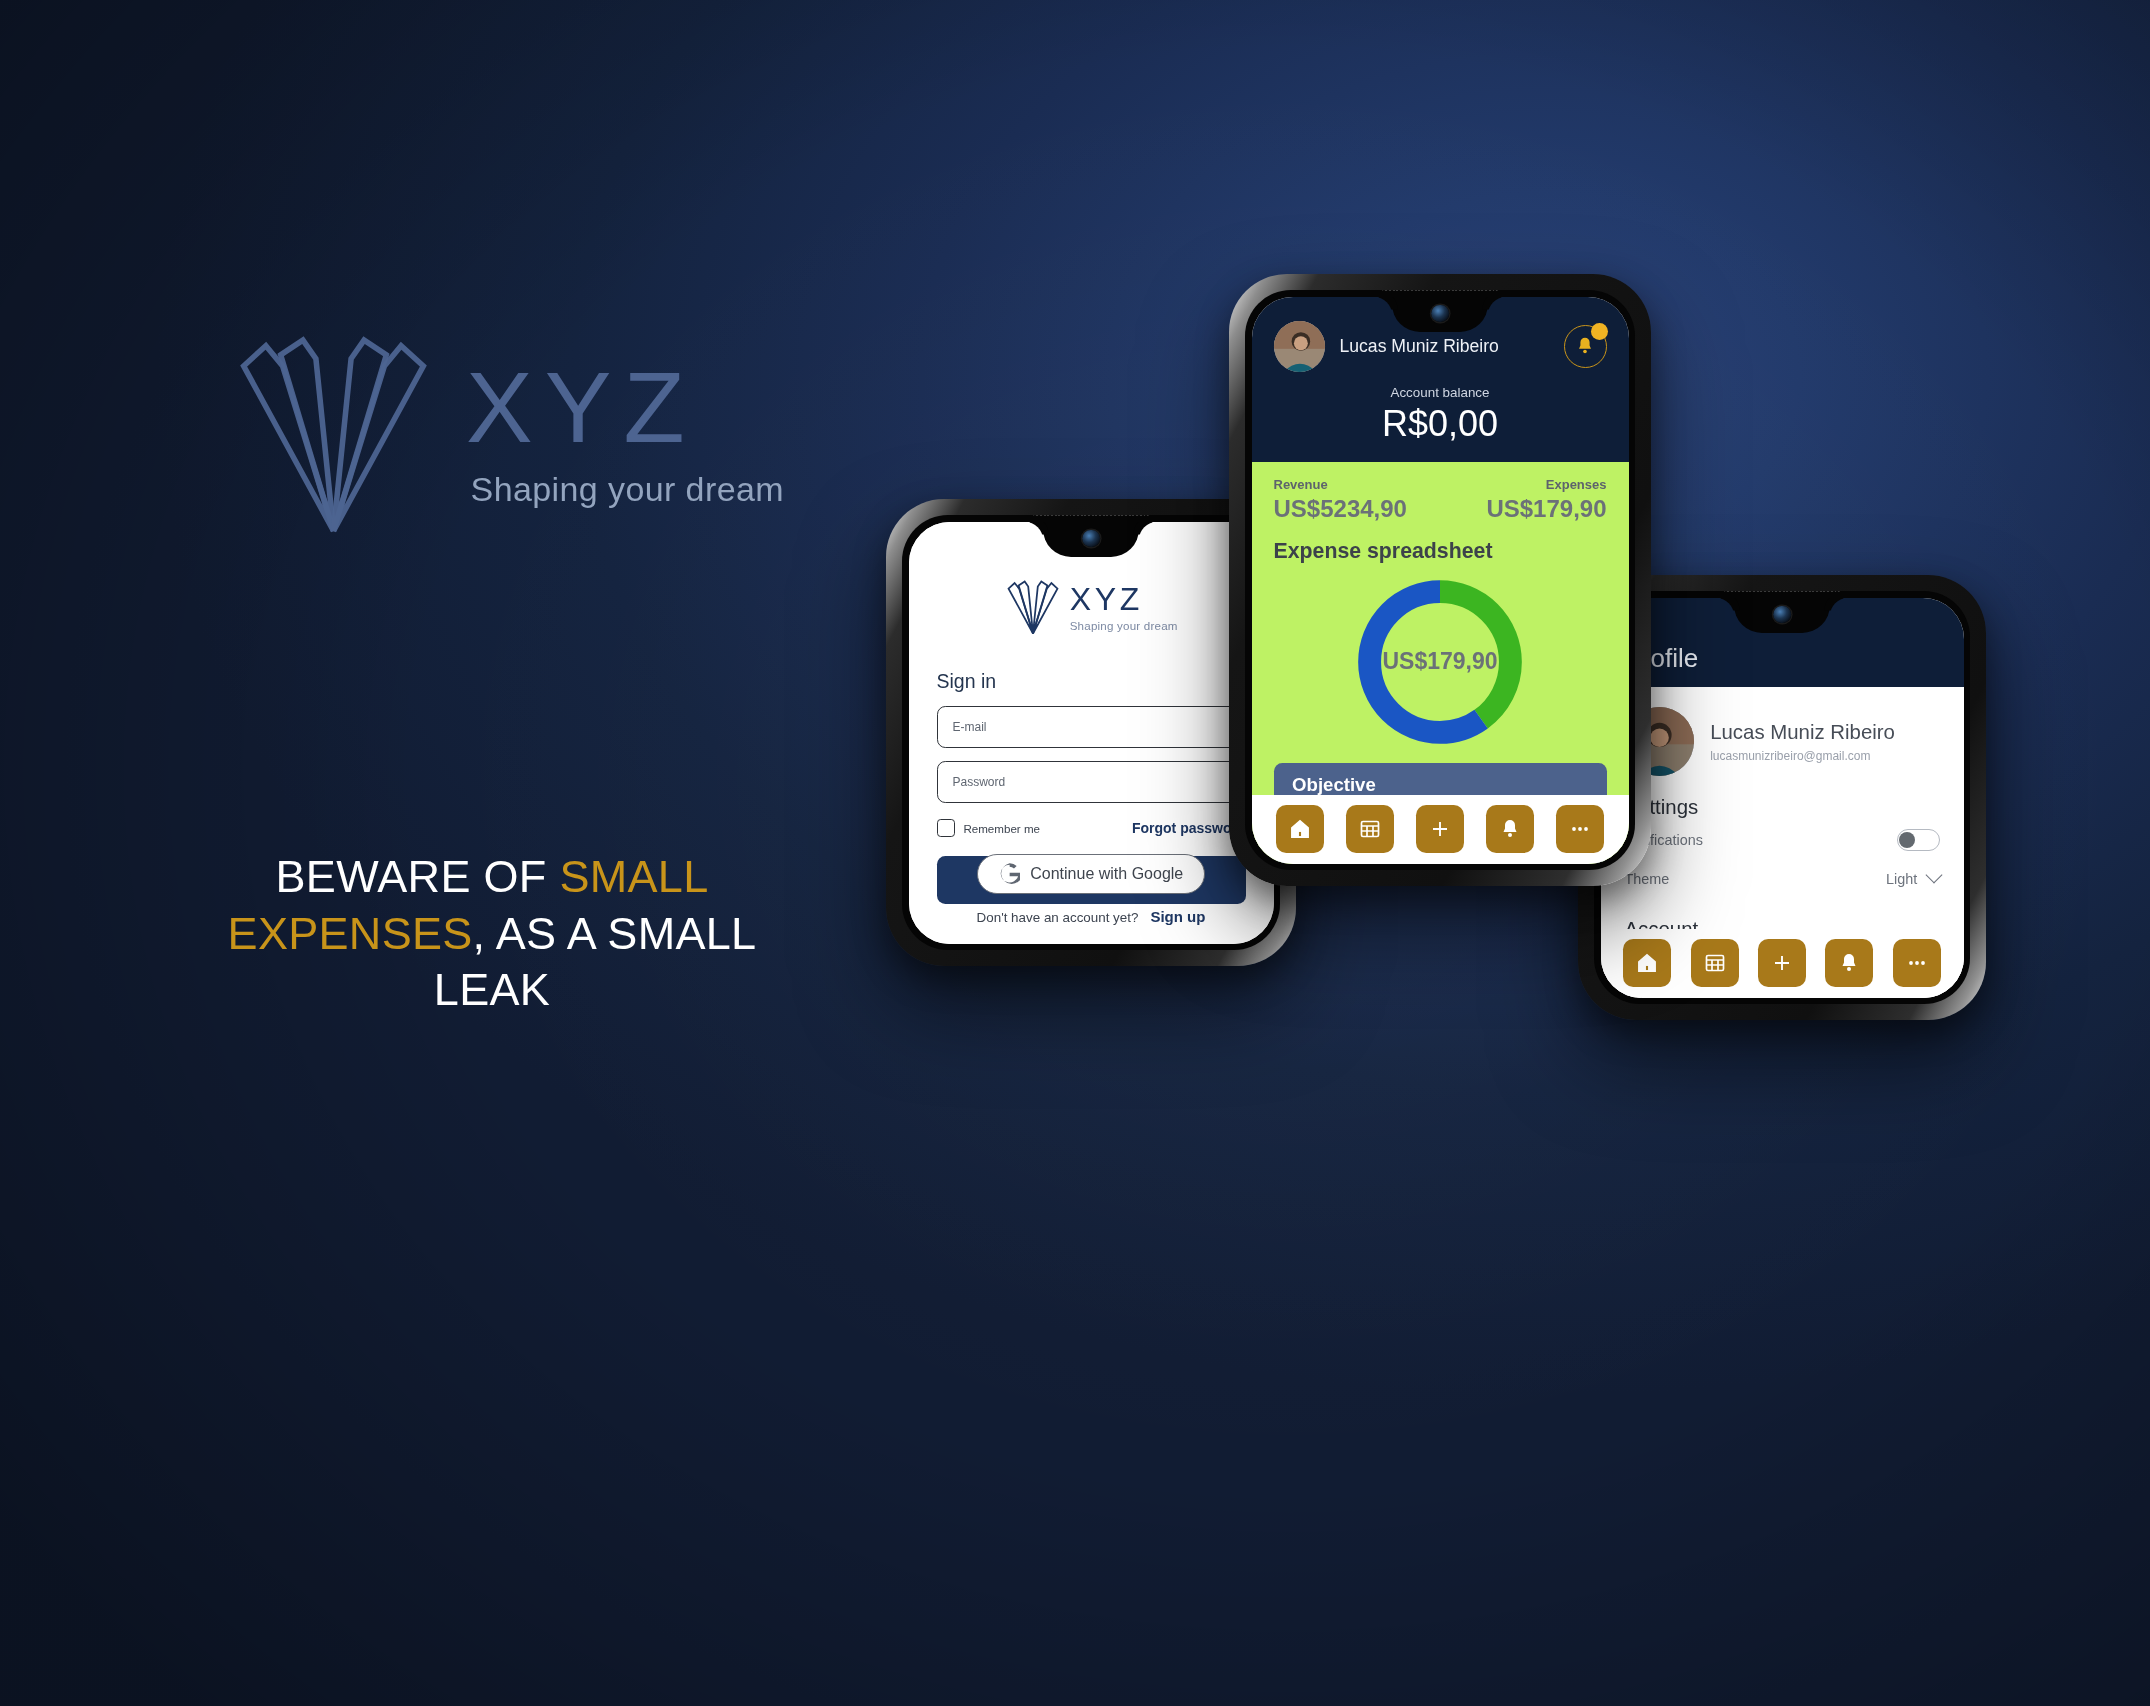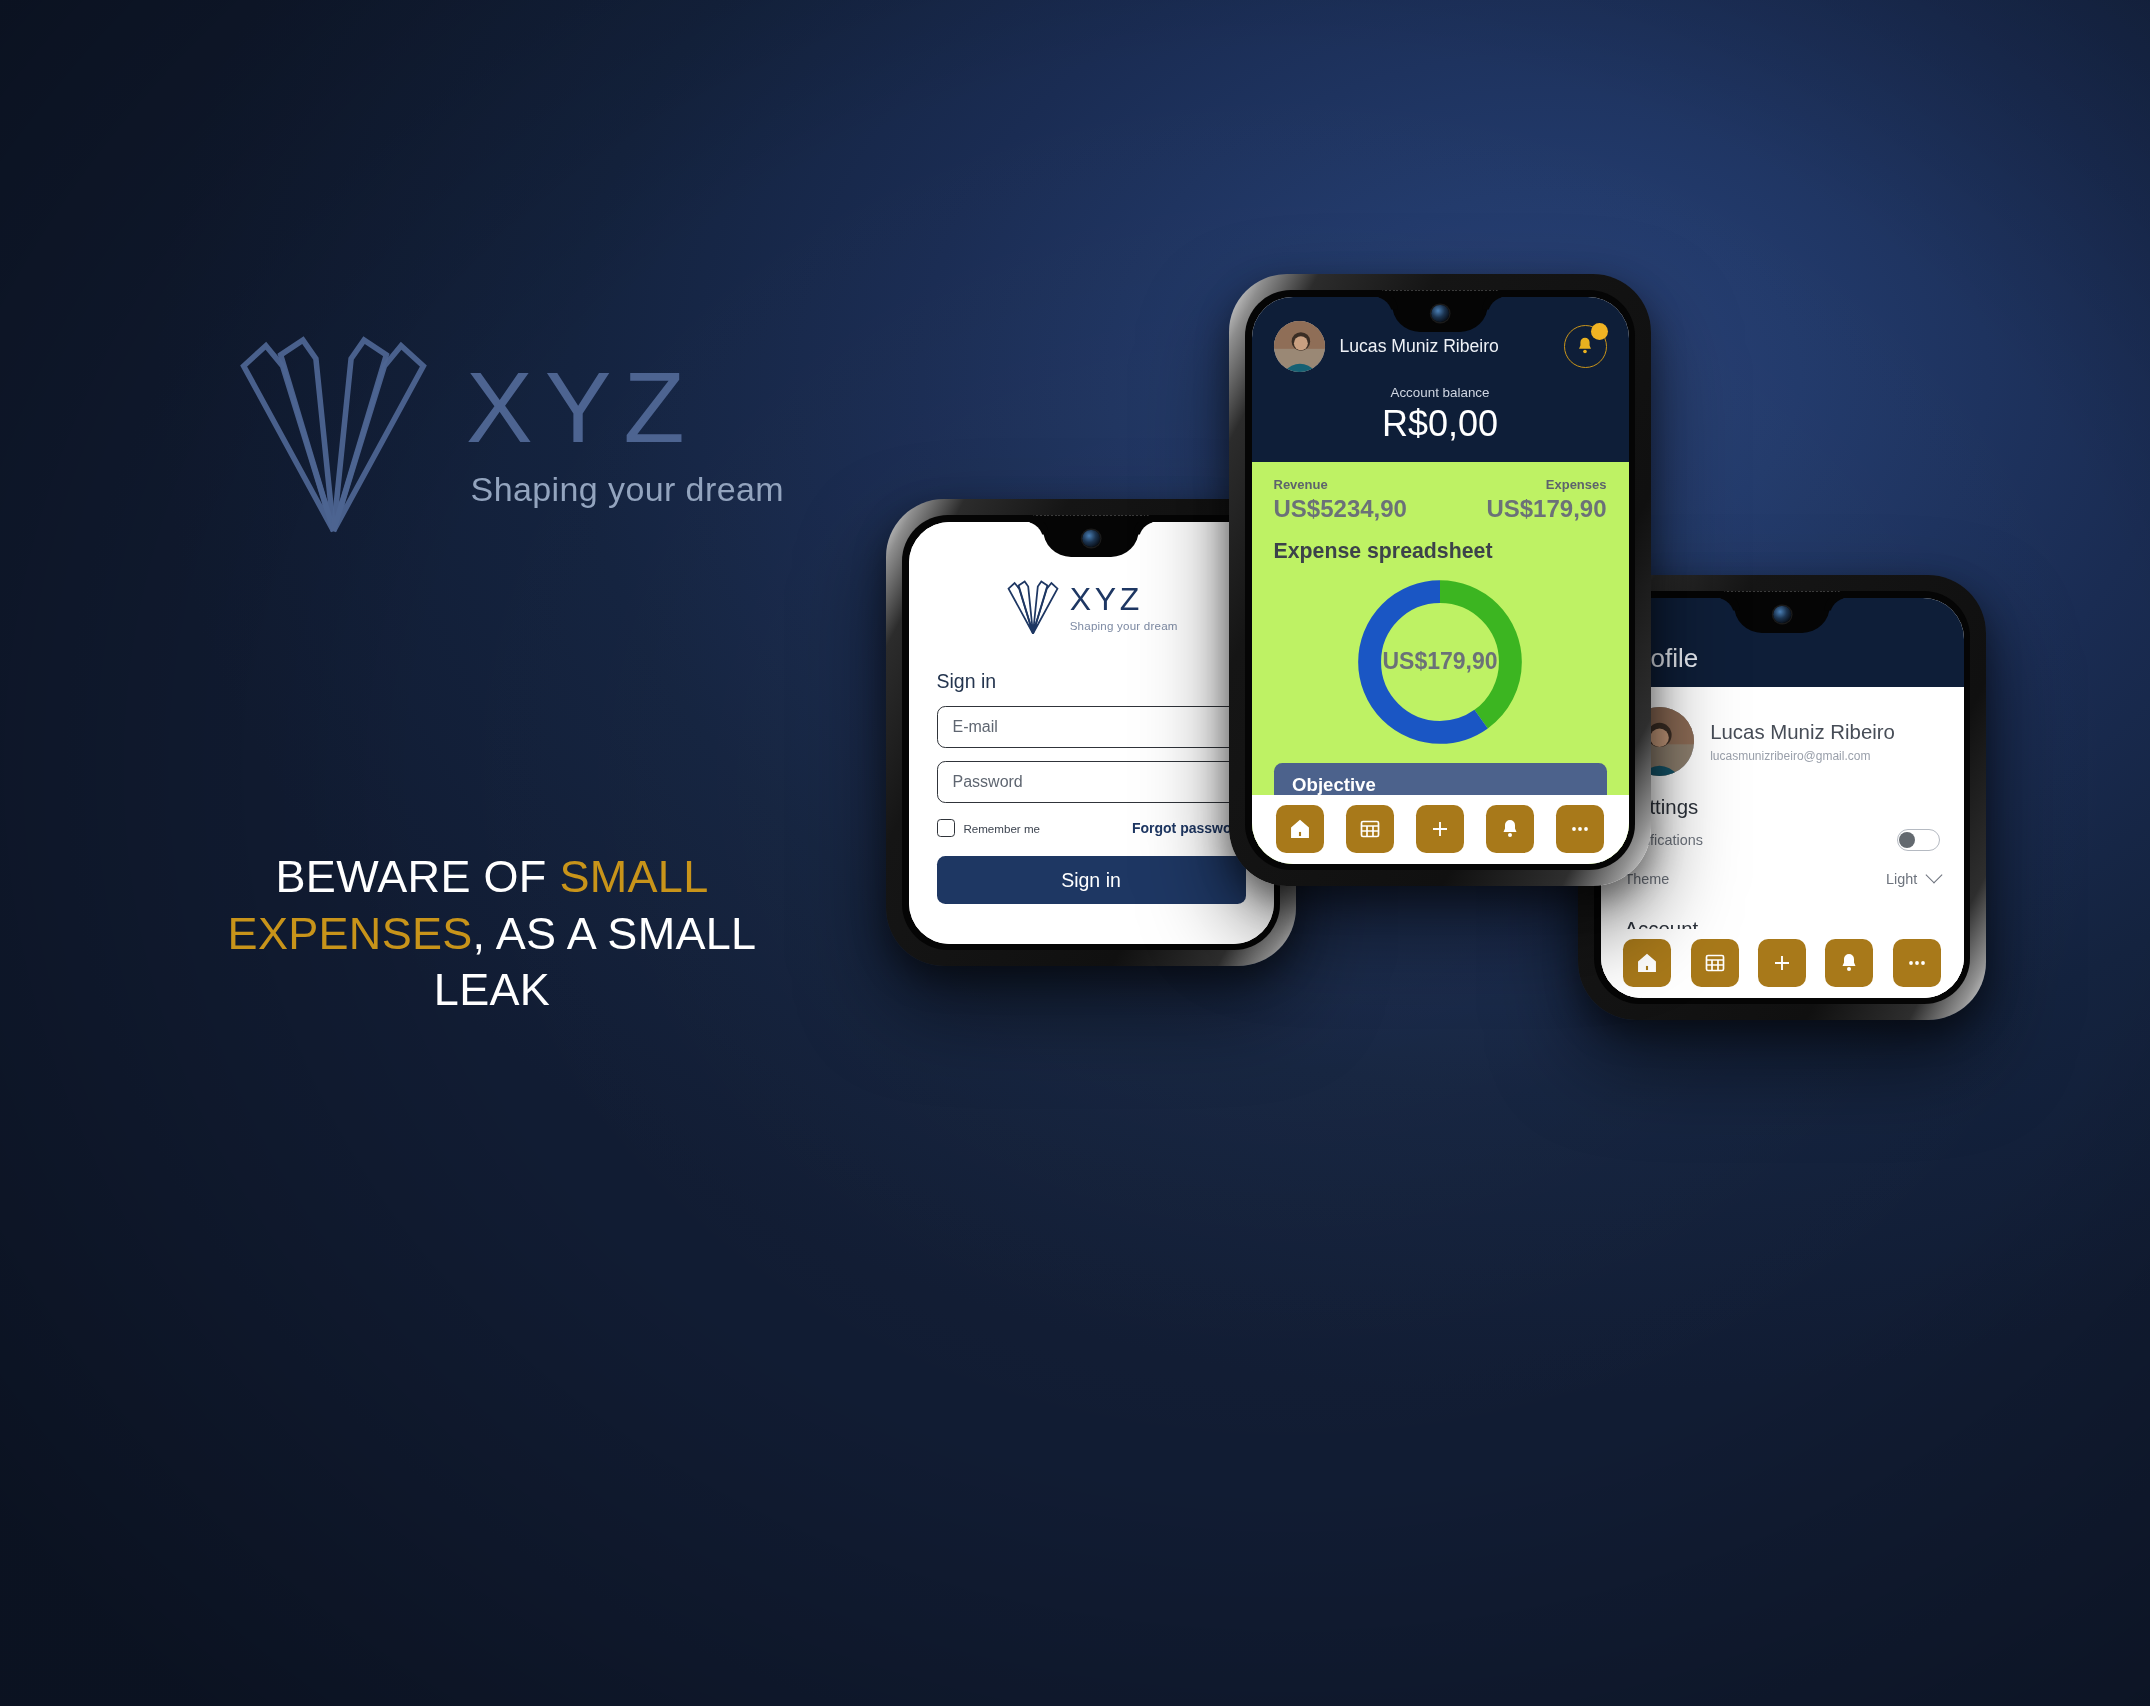--- a/index.html
+++ b/index.html
@@ -196,21 +196,21 @@
     color: #24354f;
   }
   .si-field {
     margin-top: 13px;
     height: 42px;
     border: 1.3px solid #30343a;
     border-radius: 8.3px;
     display: flex;
     align-items: center;
     padding: 0 15px;
-    font-size: 16px;
+    font-size: 12px;
     color: #5f6671;
     background: #fff;
   }
   .si-row {
     margin-top: 16px;
     display: flex;
     align-items: center;
     justify-content: space-between;
   }
   .si-remember { display: flex; align-items: center; gap: 8.3px; }
@@ -660,20 +660,32 @@
           <div class="si-remember">
             <span class="si-check"></span>
             <span class="si-remember-label">Remember me</span>
           </div>
           <div class="si-forgot">Forgot password</div>
         </div>
 
         <div class="si-submit">Sign in</div>
       </div>
 
+      <div class="si-foot">
+        <div class="si-google">
+          <svg class="g-mark" viewBox="0 0 24 24">
+            <path fill="#5f6671" d="M12 2a10 10 0 1 0 9.5 13h-9.5v-4h13.8a11 11 0 0 1 .2 2A11.8 11.8 0 1 1 12 .3a11.4 11.4 0 0 1 7.9 3l-3 2.9A7.6 7.6 0 0 0 12 4.2z"></path>
+          </svg>
+          <span>Continue with Google</span>
+        </div>
+        <div class="si-signup-row">
+          <span>Don't have an account yet?</span>
+          <span class="si-signup-link">Sign up</span>
+        </div>
+      </div>
     </div>
   </div>
 </div>
 
 <div class="phone" id="phone-dash">
   <div class="phone-inner">
     <div class="speaker"></div>
     <div class="screen dash-col">
       <div class="notch">
           <div class="cam"></div>

